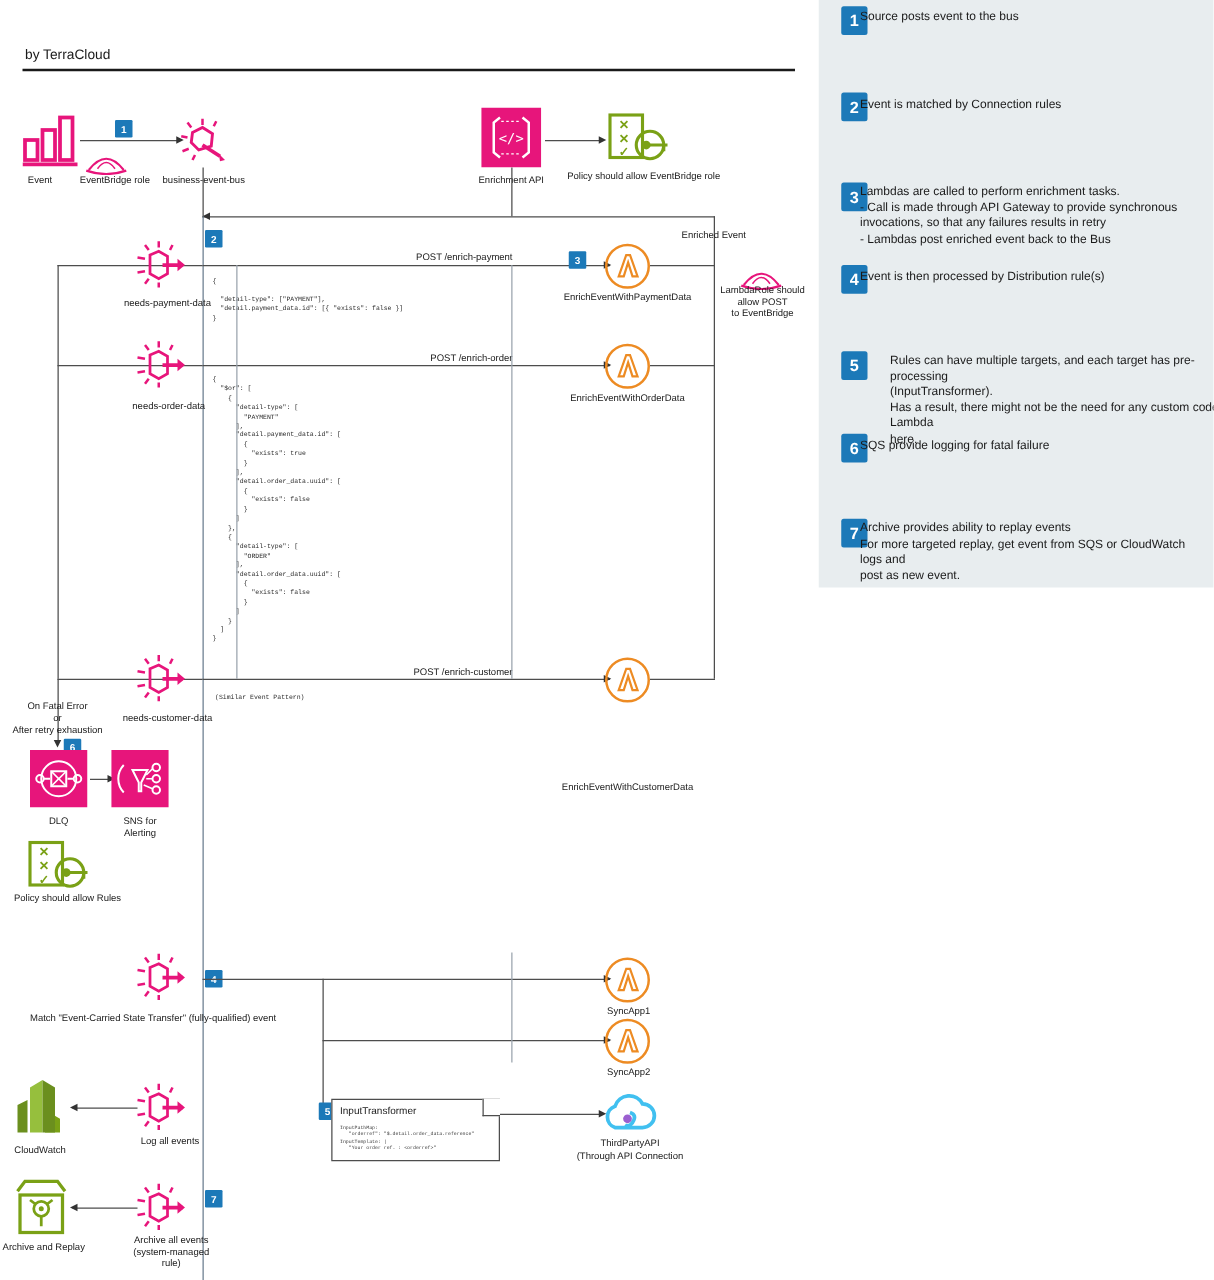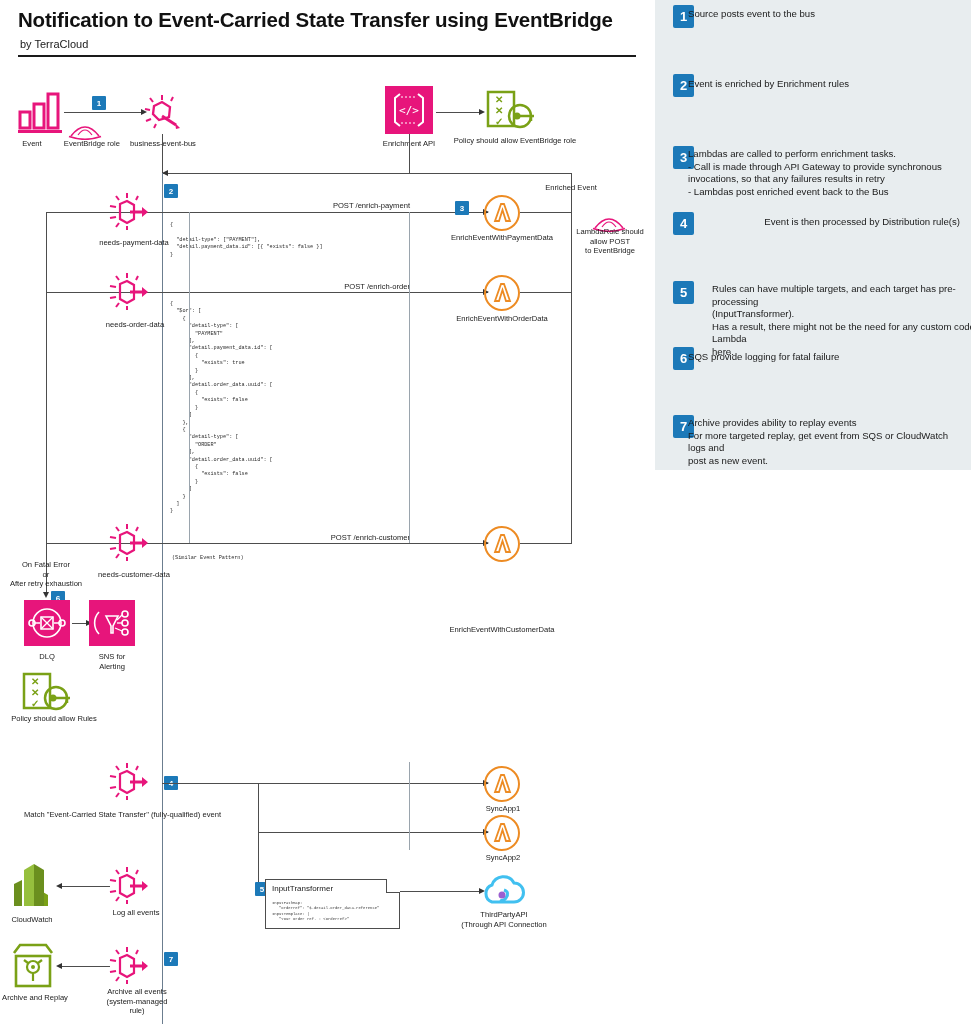--- a/index.html
+++ b/index.html
@@ -146,43 +146,42 @@
     line-height: 5.3px;
     color: #3a3a3a;
     white-space: pre;
   }
 </style>
 </head>
 <body>
 
 <div id="page">
 
-  <div id="header-title">Notification to Event-Carried State Transfer using EventBridge</div>
   <div id="header-byline">by TerraCloud</div>
   <div id="header-rule"></div>
 
   <div id="legend-panel">
     <div class="legend-row">
       <div class="legend-num" style="left:18px; top:5px;">1</div>
       <div class="legend-text" style="top:8px;">Source posts event to the bus</div>
     </div>
     <div class="legend-row">
       <div class="legend-num" style="left:18px; top:74px;">2</div>
-      <div class="legend-text" style="top:78px;">Event is enriched by Enrichment rules</div>
+      <div class="legend-text" style="top:78px;">Event is matched by Connection rules</div>
     </div>
     <div class="legend-row">
       <div class="legend-num" style="left:18px; top:146px;">3</div>
       <div class="legend-text" style="top:148px;">Lambdas are called to perform enrichment tasks.
 - Call is made through API Gateway to provide synchronous
 invocations, so that any failures results in retry
 - Lambdas post enriched event back to the Bus</div>
     </div>
     <div class="legend-row">
       <div class="legend-num" style="left:18px; top:212px;">4</div>
-      <div class="legend-text" style="top:216px;text-align:right;">Event is then processed by Distribution rule(s)</div>
+      <div class="legend-text" style="top:216px;">Event is then processed by Distribution rule(s)</div>
     </div>
     <div class="legend-row">
       <div class="legend-num" style="left:18px; top:281px;">5</div>
       <div class="legend-text" style="top:283px;margin-left:24px;">Rules can have multiple targets, and each target has pre-processing
 (InputTransformer).
 Has a result, there might not be the need for any custom code / Lambda
 here.</div>
     </div>
     <div class="legend-row">
       <div class="legend-num" style="left:18px; top:347px;">6</div>

